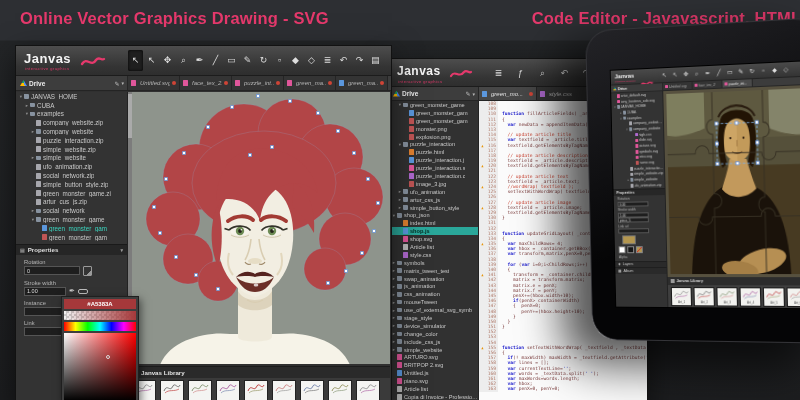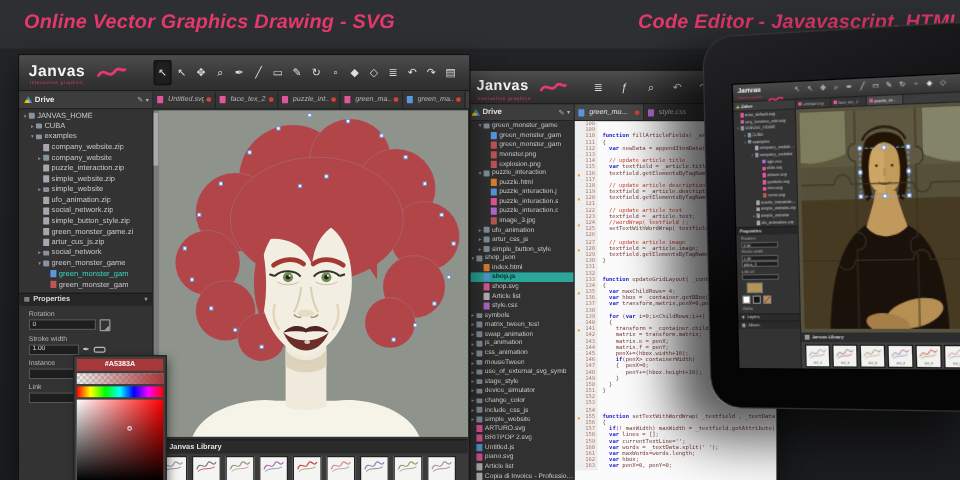--- a/index.html
+++ b/index.html
@@ -3,21 +3,21 @@
 <meta charset="utf-8">
 <style>
   html,body{margin:0;padding:0;background:#101113;}
   *{box-sizing:border-box;}
   #stage{position:relative;width:800px;height:400px;overflow:hidden;
          background:linear-gradient(#2d2f33 0 40px,#232527 41px,#1c1d1f 100%);
          font-family:"Liberation Sans",sans-serif;}
   .abs{position:absolute;}
 
   
-  .btext{position:absolute;top:9px;font-size:16.5px;font-weight:bold;color:#E5396C;white-space:nowrap;letter-spacing:.2px;font-style:italic;}
+  .btext{position:absolute;top:9px;font-size:16.5px;font-weight:bold;color:#E5396C;white-space:nowrap;letter-spacing:.2px;}
 
   
   .win{position:absolute;background:#303030;border:1px solid #121212;box-shadow:0 10px 28px rgba(0,0,0,.55);}
   #winA{left:15px;top:45px;width:377px;height:360px;z-index:3;}
   #winB{left:388px;top:58px;width:260px;height:345px;z-index:1;}
 
   .tbar{position:absolute;left:0;top:0;right:0;height:30px;background:linear-gradient(#4d4d4d,#343434 70%,#2e2e2e);border-bottom:1px solid #1c1c1c;}
   #winB .tbar{height:28px;}
   .logo{position:absolute;left:8px;top:5px;color:#f4f4f4;font-weight:bold;font-size:13px;letter-spacing:.5px;}
   #winB .logo{font-size:12px;}

